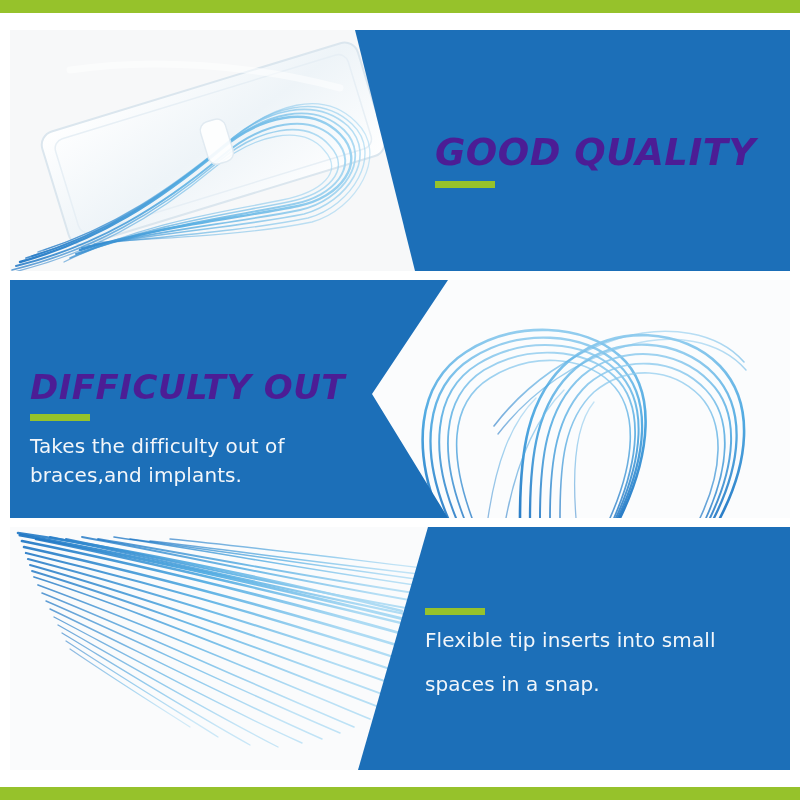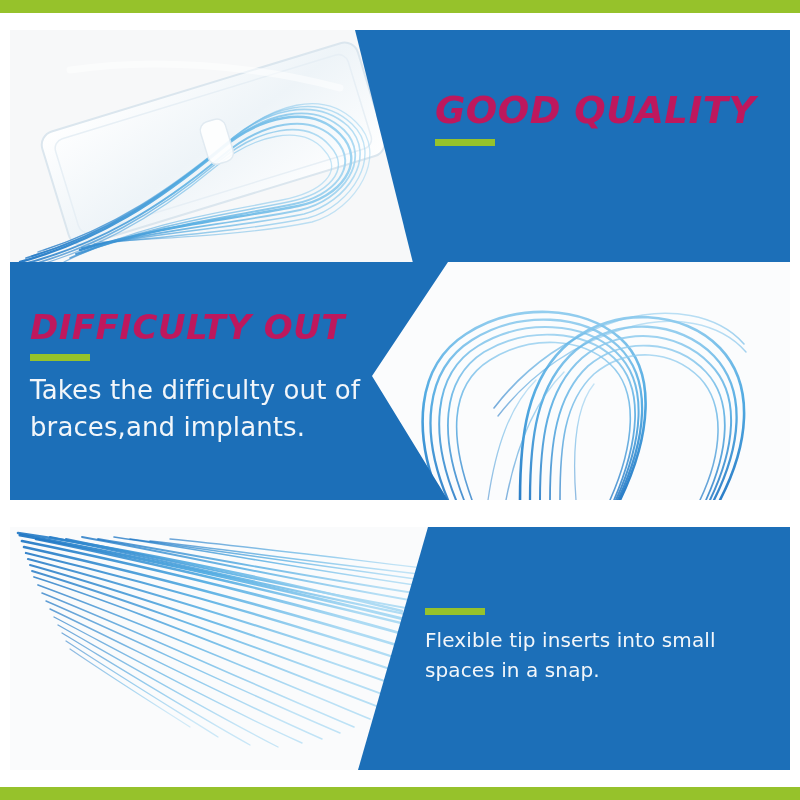--- a/index.html
+++ b/index.html
@@ -33,21 +33,21 @@
 
   
   .panel {
     position: absolute;
     left: 10px;
     width: 780px;
     overflow: hidden;
     background: #f4f5f6;
   }
   .panel-1 { top: 30px;  height: 241px; }
-  .panel-2 { top: 262px; height: 238px; }
+  .panel-2 { top: 280px; height: 238px; }
   .panel-3 { top: 527px; height: 243px; }
 
   
   .photo {
     position: absolute;
     top: 0;
     height: 100%;
     background: #f7f8f9;
   }
   .photo-left  { left: 0;  width: 440px; }
@@ -82,41 +82,42 @@
   .copy-2 { left: 20px;  top: 48px;  width: 350px; }
   .copy-3 { left: 415px; top: 72px;  width: 345px; }
 
   .headline {
     font-family: "DejaVu Sans", sans-serif;
     font-weight: bold;
     font-style: italic;
     font-size: 37px;
     line-height: 1.04;
     letter-spacing: 0.5px;
-    color: #be185d;
+    color: #4c1d95;
     white-space: nowrap;
+    margin-top: 42px;
   }
   .copy-2 .headline { font-size: 34px; }
 
   .accent-rule {
     width: 60px;
     height: 7px;
     background: #96c22b;
     margin-top: 9px;
   }
 
   .subcopy {
     margin-top: 11px;
     font-family: "DejaVu Sans", sans-serif;
     font-size: 20px;
     line-height: 1.42;
     color: #f2f6fa;
     letter-spacing: 0.1px;
   }
-  .copy-2 .subcopy { font-size: 26px; }
+  .copy-2 .subcopy { font-size: 20px; }
 
   
   .photo svg { display: block; width: 100%; height: 100%; }
 </style>
 </head>
 <body>
 
 <div class="infographic">
 
   <div class="edge-bar top"></div>
@@ -257,19 +258,19 @@
           <path d="M160 12 C 242 20 320 30 438 44" stroke-width="1.4" opacity="0.65"></path>
         </g>
       </svg>
     </div>
 
     <div class="slab slab-3"></div>
 
     <div class="copy copy-3">
       <div class="accent-rule"></div>
       <div class="subcopy">Flexible tip inserts into small</div>
-      <div class="subcopy" style="margin-top:2px">spaces in a snap.</div>
+      <div class="subcopy" style="margin-top:16px">spaces in a snap.</div>
     </div>
   </div>
 
   <div class="edge-bar bottom"></div>
 
 </div>
 
 </body></html>

